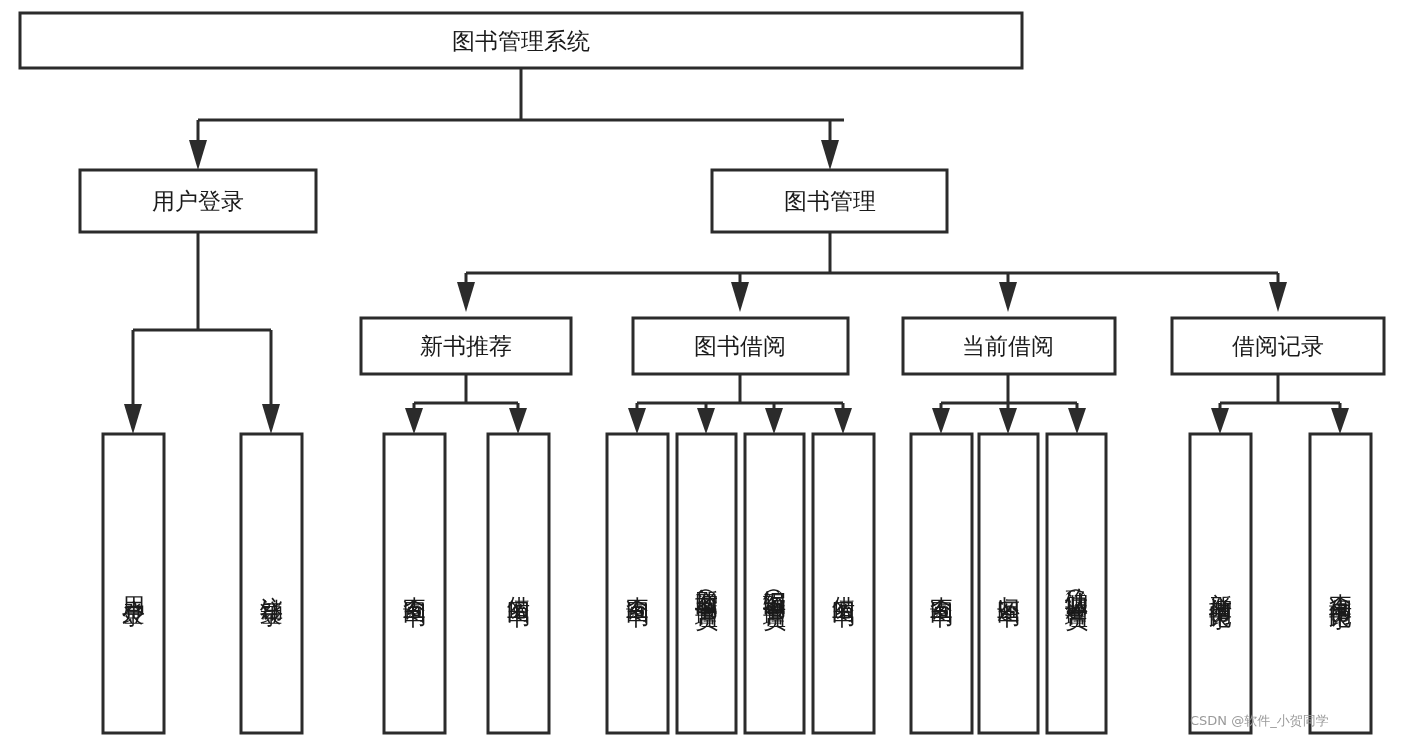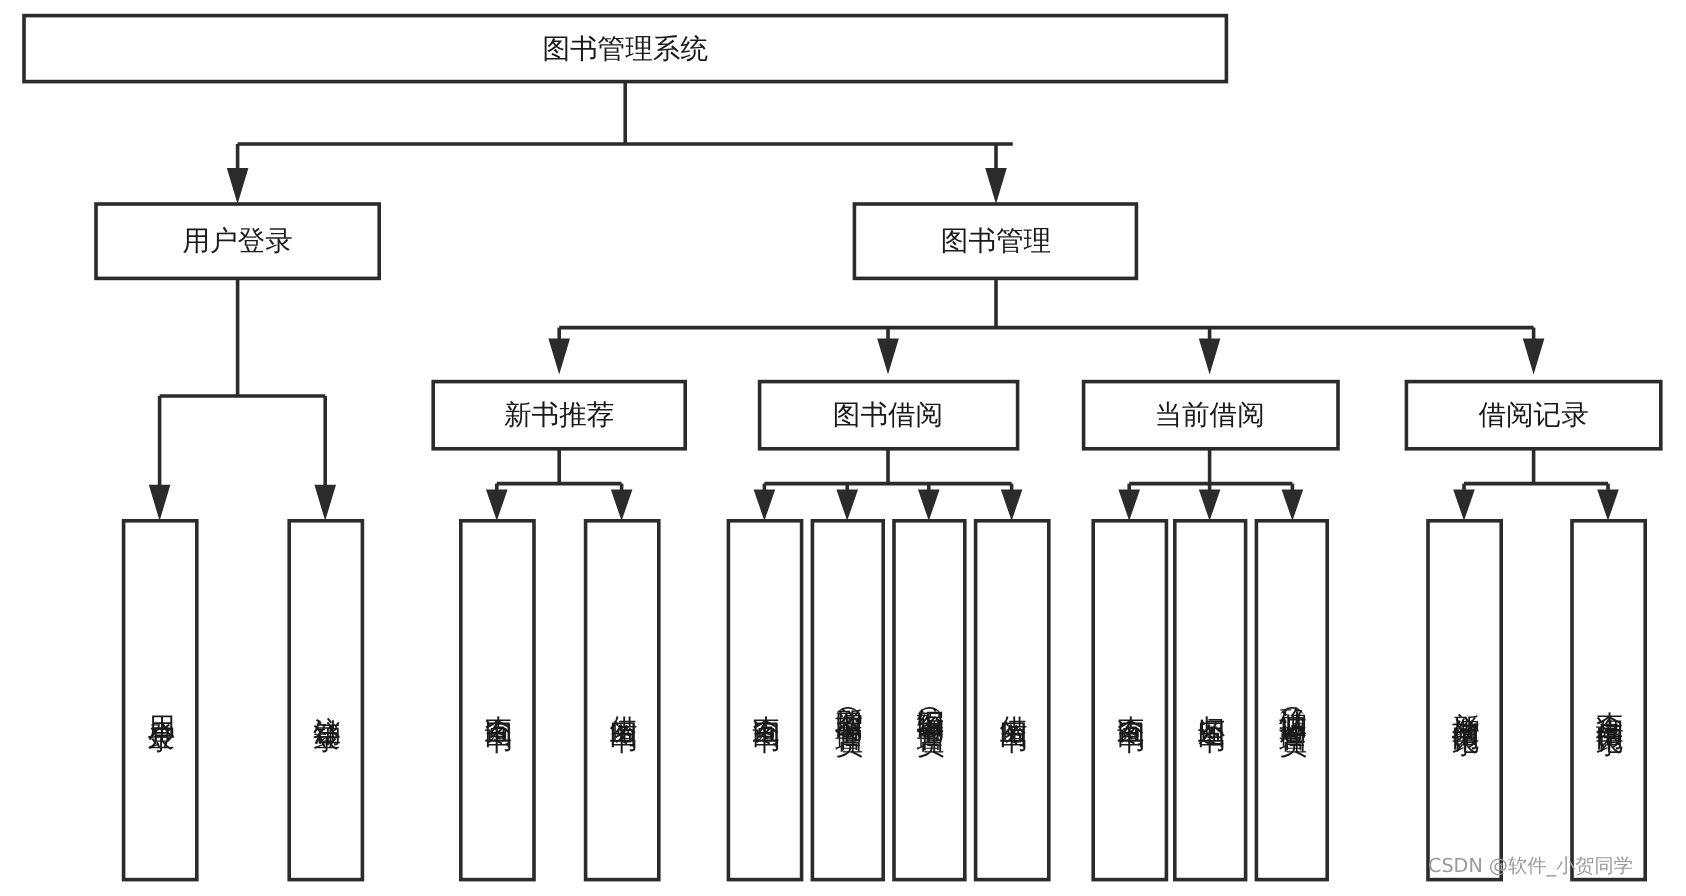--- a/index.html
+++ b/index.html
@@ -59,21 +59,21 @@
     letter-spacing: 3px;
     display: flex;
     align-items: center;
     justify-content: center;
     text-align: center;
     pointer-events: none;
   }
   .watermark {
     position: absolute;
     font-family: "DejaVu Sans", "Liberation Sans", sans-serif;
-    font-size: 16px;
+    font-size: 13px;
     color: #9a9a9a;
     white-space: nowrap;
     left: 1190px;
     top: 712px;
   }
 </style>
 </head>
 <body>
 
 <div id="canvas">

